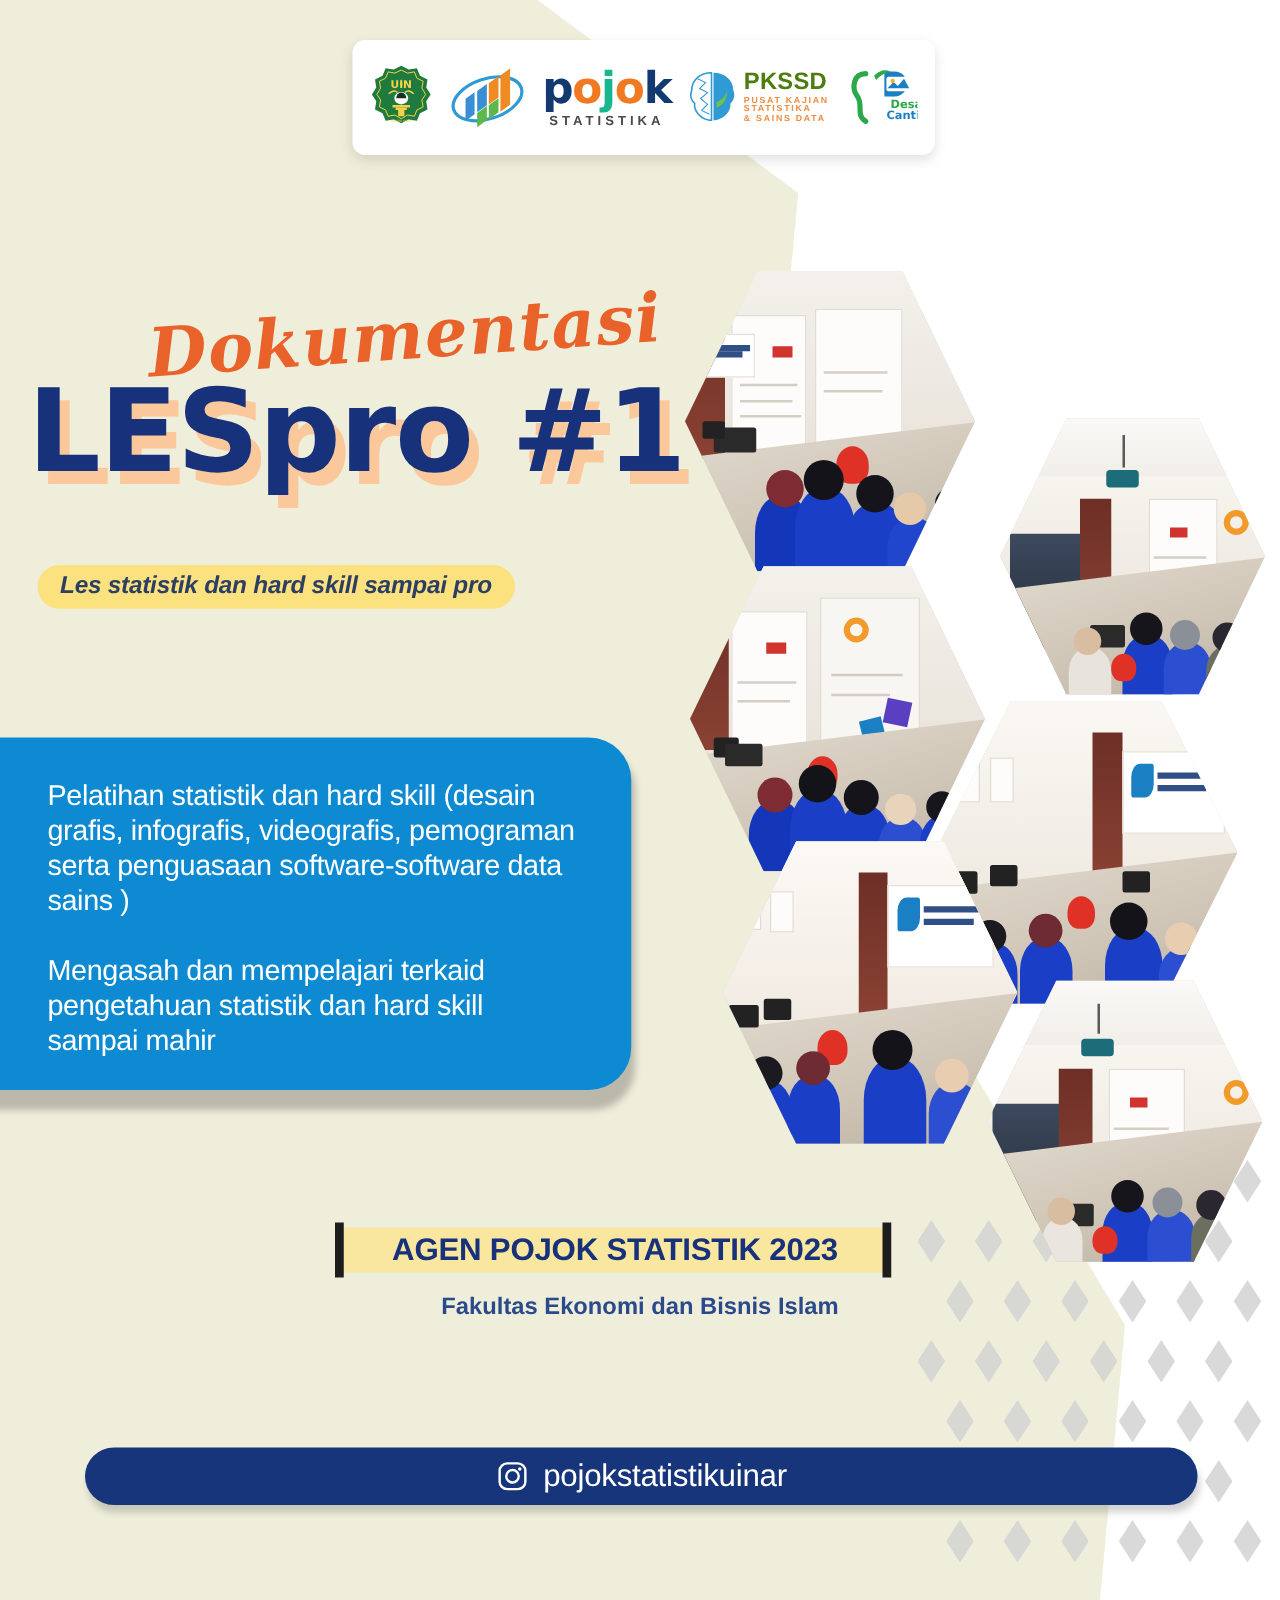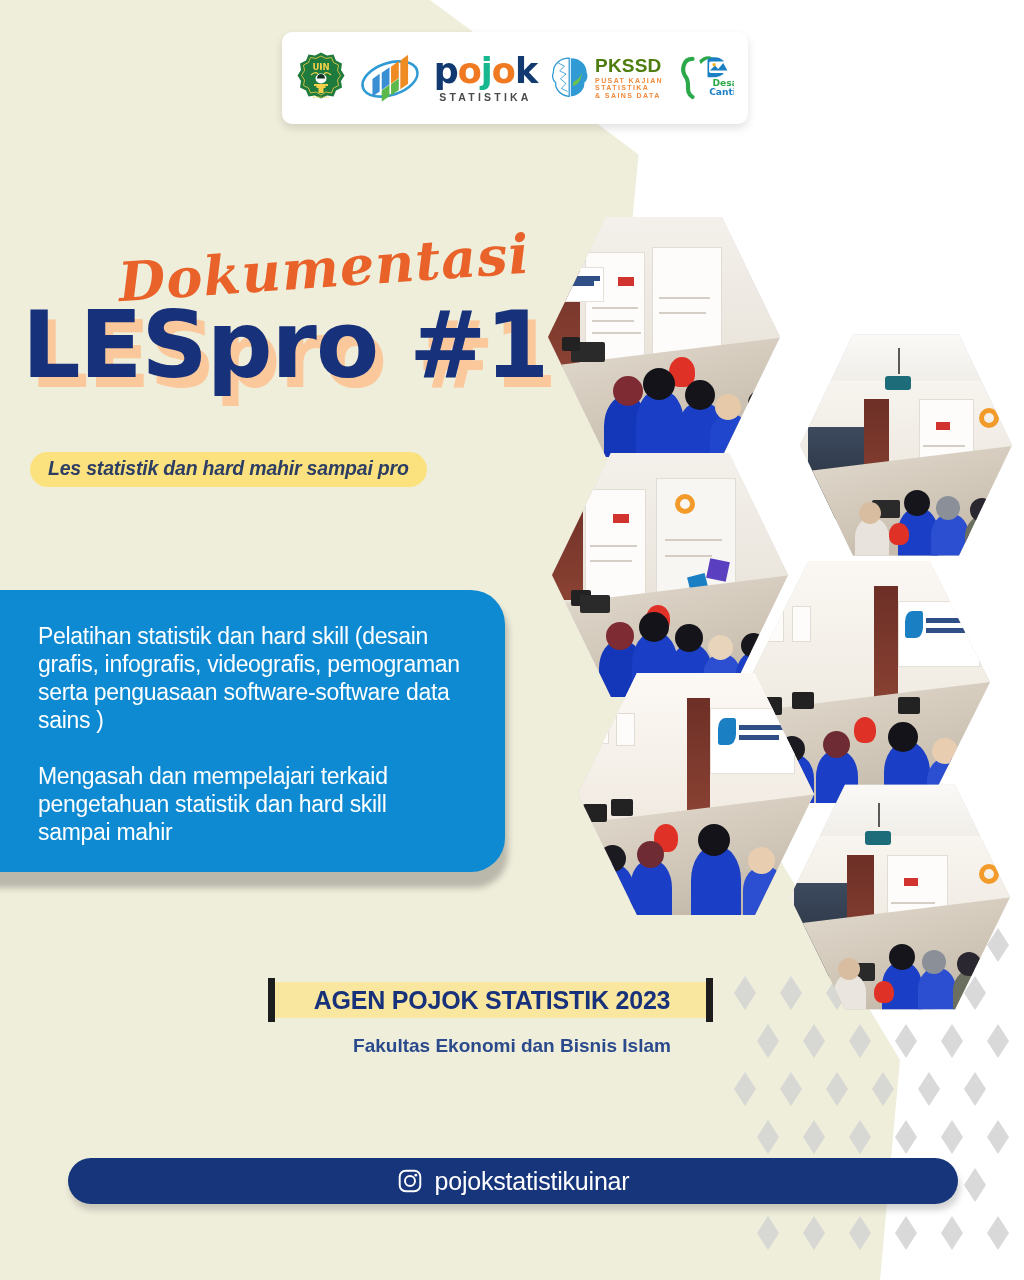--- a/index.html
+++ b/index.html
@@ -598,21 +598,21 @@
 
   <div class="dokumentasi">Dokumentasi</div>
 
   <div class="lespro-wrap">
     <div class="lespro">
       <span class="lespro-shadow">LESpro #1</span>
       <span>LESpro #1</span>
     </div>
   </div>
 
-  <div class="tagline">Les statistik dan hard mahir sampai pro</div>
+  <div class="tagline">Les statistik dan hard skill sampai pro</div>
 
   <div class="bluebox-shadow"></div>
   <div class="bluebox">
     <p>Pelatihan statistik dan hard skill (desain grafis, infografis, videografis, pemograman serta penguasaan software-software data sains )</p>
     <p>Mengasah dan mempelajari terkaid  pengetahuan statistik dan hard skill sampai mahir</p>
   </div>
 
   <div class="agen-bar-l"></div>
   <div class="agen"></div>
   <div class="agen-txt">AGEN POJOK STATISTIK 2023</div>

